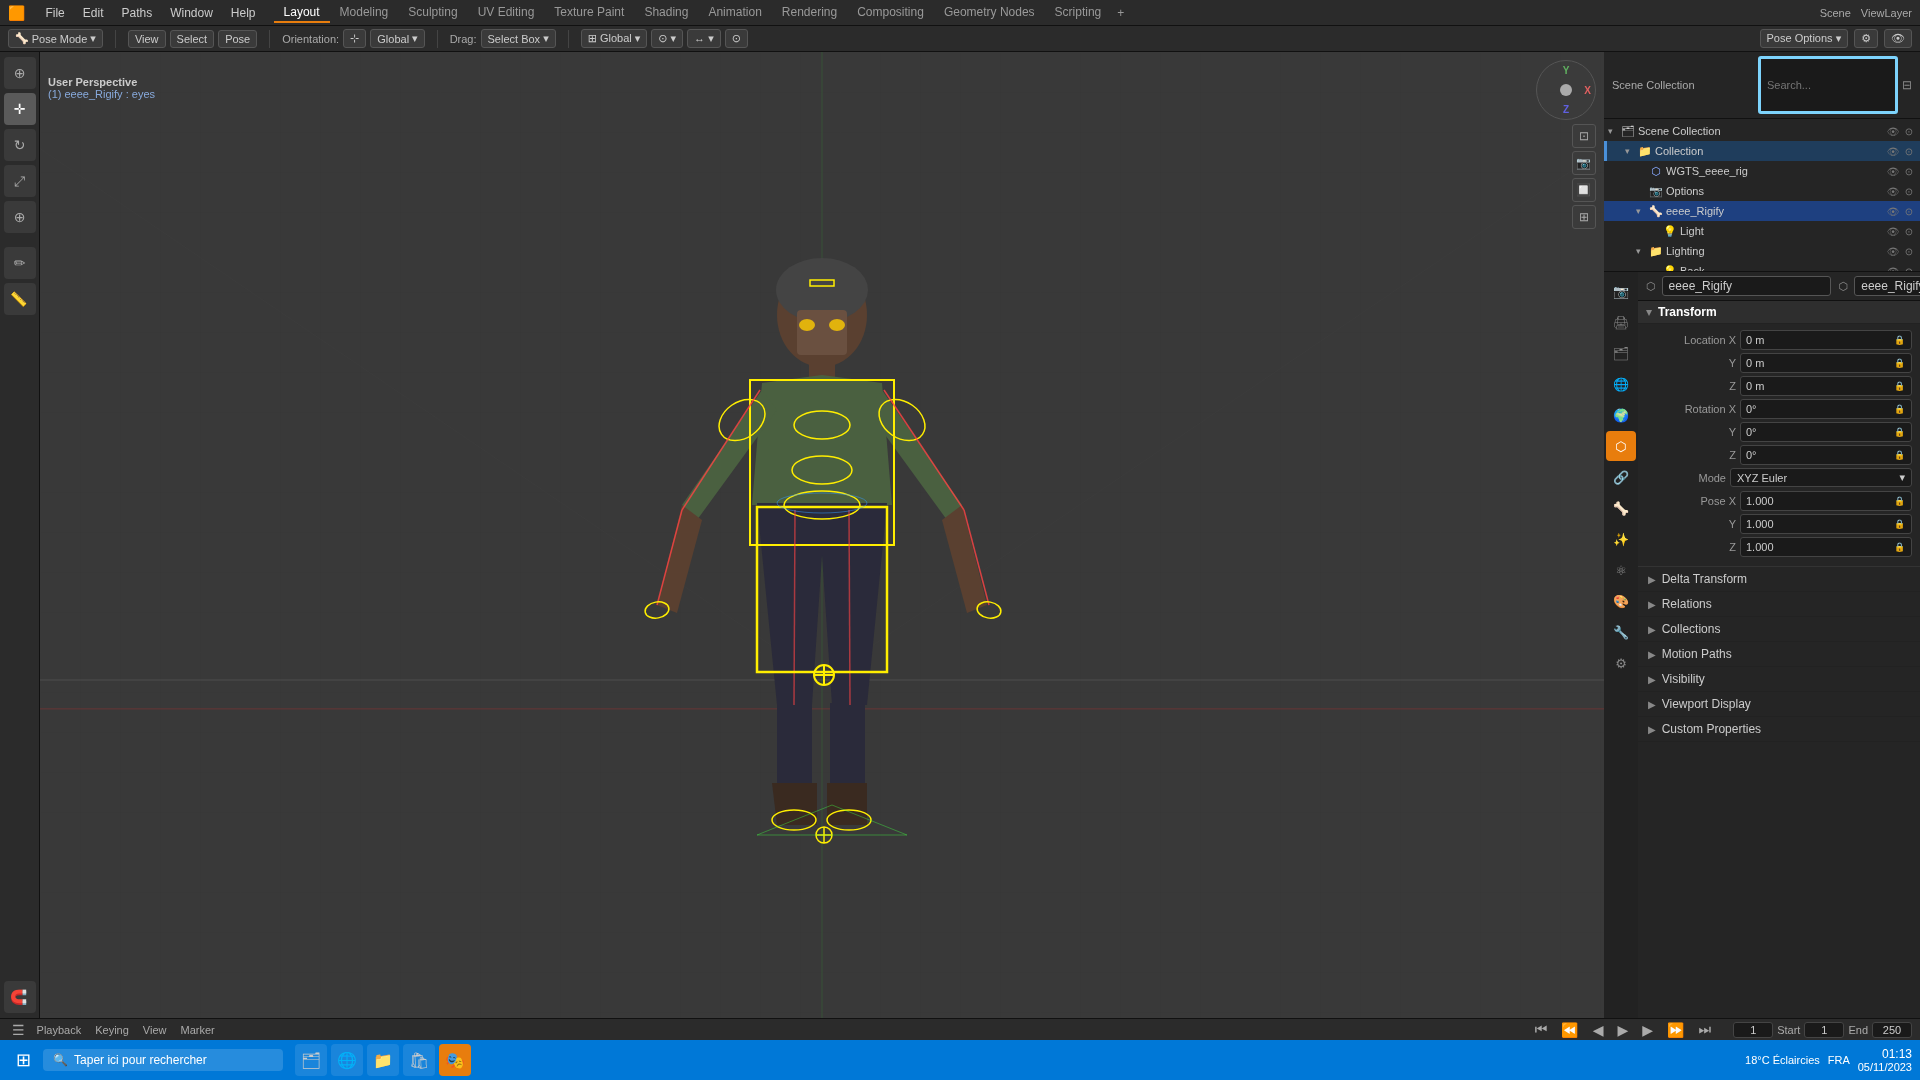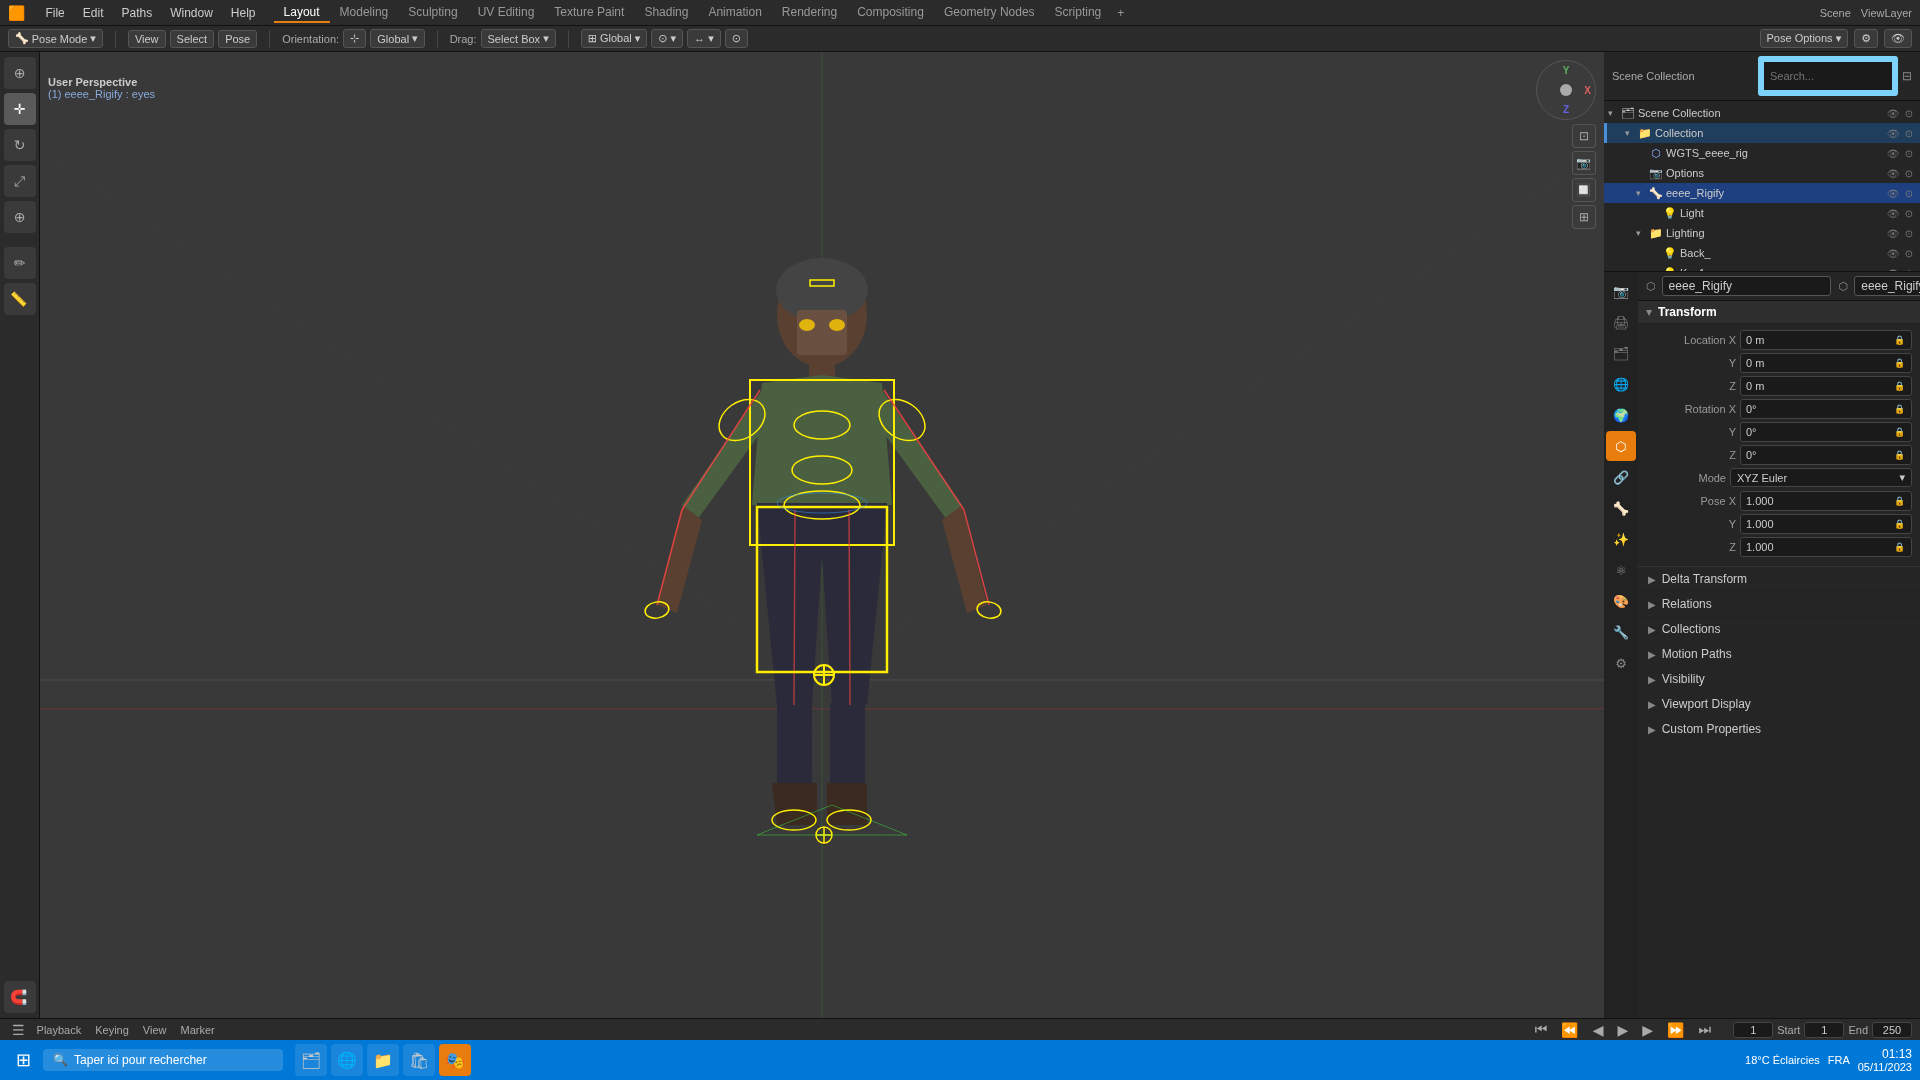--- a/index.html
+++ b/index.html
@@ -40,21 +40,21 @@
     .nav-axis-x { position: absolute; right: 4px; top: 50%; transform: translateY(-50%); color: #e06060; font-size: 10px; font-weight: bold; }
     .nav-axis-y { position: absolute; top: 4px; left: 50%; transform: translateX(-50%); color: #60b060; font-size: 10px; font-weight: bold; }
     .nav-axis-z { position: absolute; bottom: 4px; left: 50%; transform: translateX(-50%); color: #6060e0; font-size: 10px; font-weight: bold; }
     .nav-center { width: 12px; height: 12px; border-radius: 50%; background: #aaa; }
     #viewport-side-btns { display: flex; flex-direction: column; gap: 3px; }
     .vp-side-btn { width: 24px; height: 24px; background: rgba(60,60,60,0.8); border: 1px solid #555; border-radius: 3px; display: flex; align-items: center; justify-content: center; cursor: pointer; color: #aaa; font-size: 12px; }
 
     
     #figure-area { position: absolute; top: 0; left: 0; right: 0; bottom: 0; display: flex; align-items: center; justify-content: center; }
     #outliner-header { background: #252525; padding: 4px 8px; display: flex; align-items: center; justify-content: space-between; border-bottom: 1px solid #111; }
-    .outliner-search { background: #1a1a1a; border: 6px solid #7dd3fc; border-radius: 3px; color: #aaa; padding: 8px 6px; width: 140px; font-size: 11px; }
+    .outliner-search { background: #1a1a1a; border: 3px solid #7dd3fc; border-radius: 3px; color: #aaa; padding: 20px 6px; width: 140px; font-size: 11px; }
     .outliner-tree { padding: 2px 0; }
 
     
     .prop-section { border-bottom: 1px solid #333; }
     .prop-section-body { padding: 6px 8px; }
     .prop-mode-row { display: flex; align-items: center; margin-bottom: 4px; gap: 4px; }
     .prop-mode-label { color: #999; font-size: 11px; min-width: 80px; text-align: right; }
     .prop-mode-value { background: #1a1a1a; border: 1px solid #444; border-radius: 3px; color: #ccc; padding: 2px 6px; font-size: 11px; flex: 1; display: flex; align-items: center; justify-content: space-between; cursor: pointer; }
 
     

